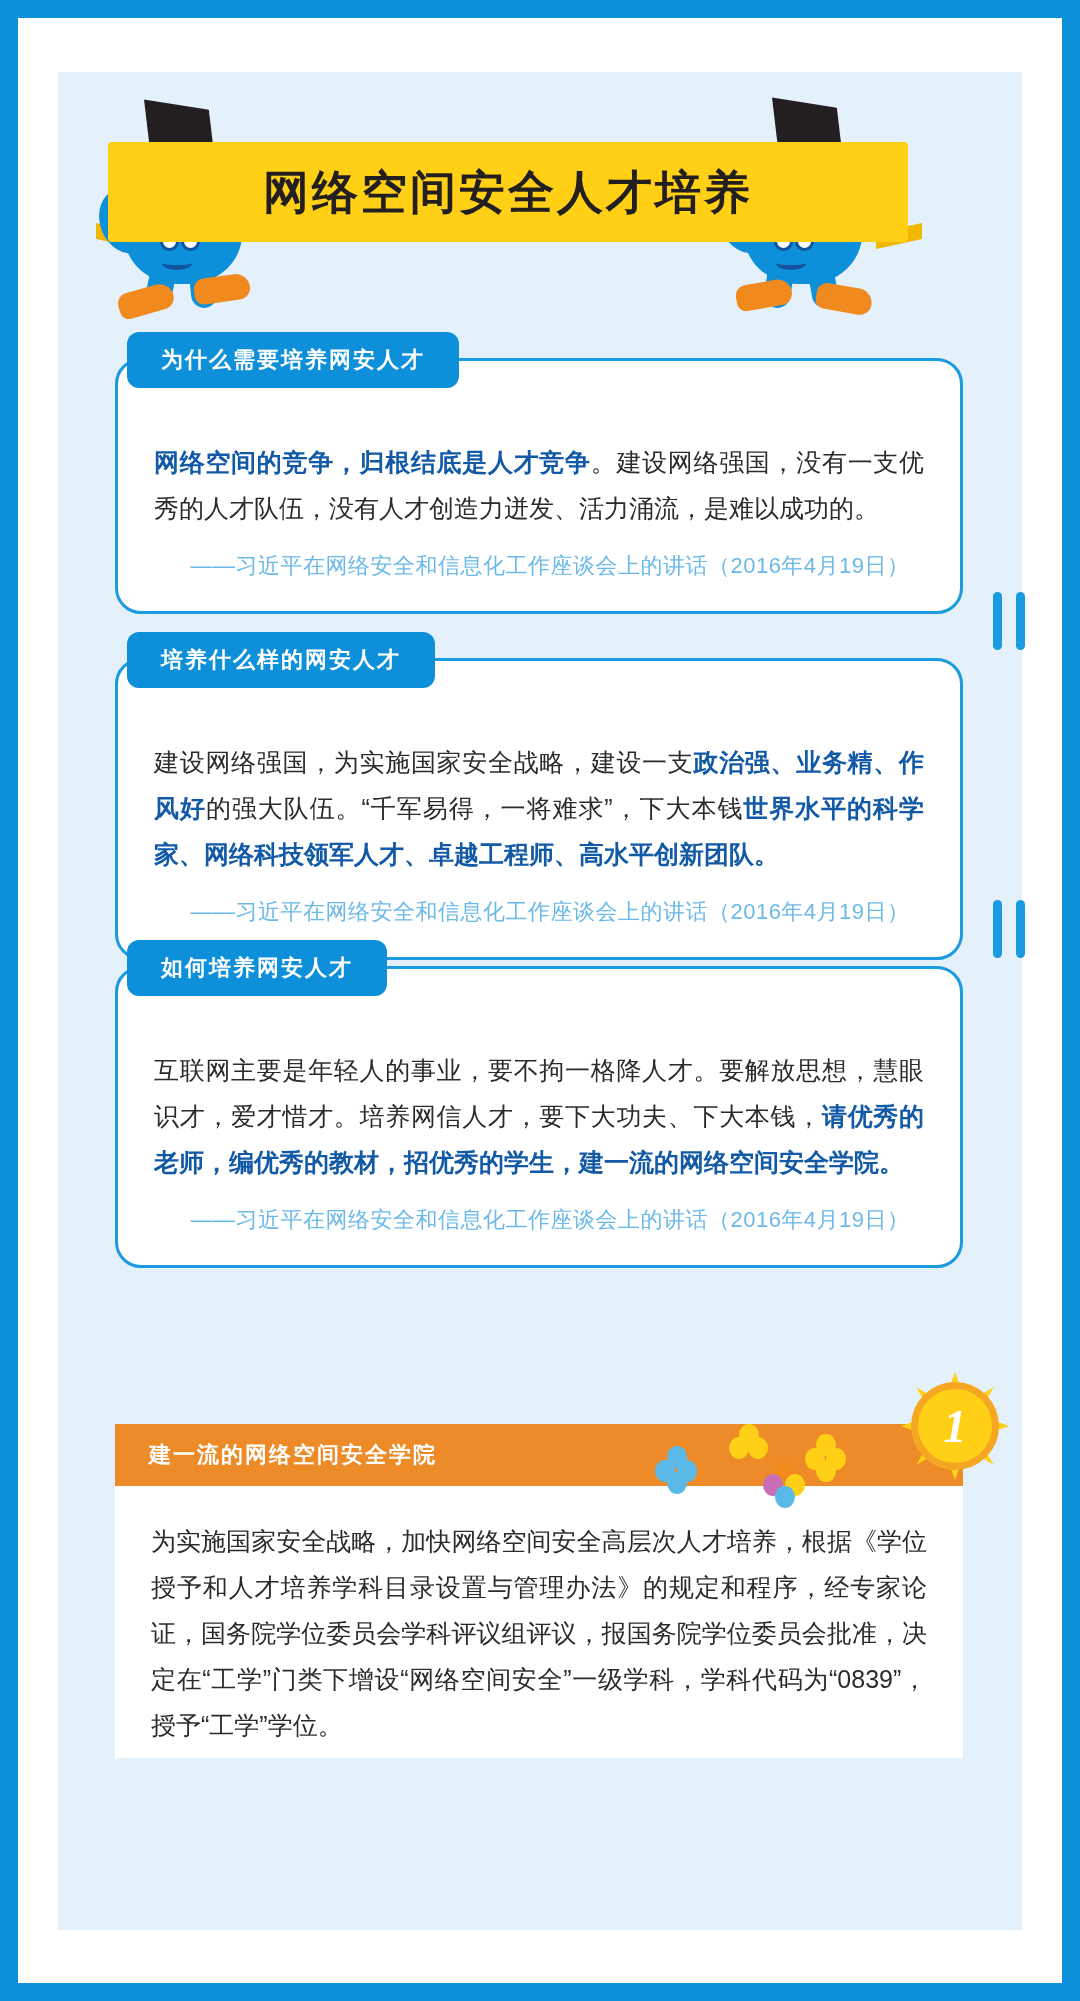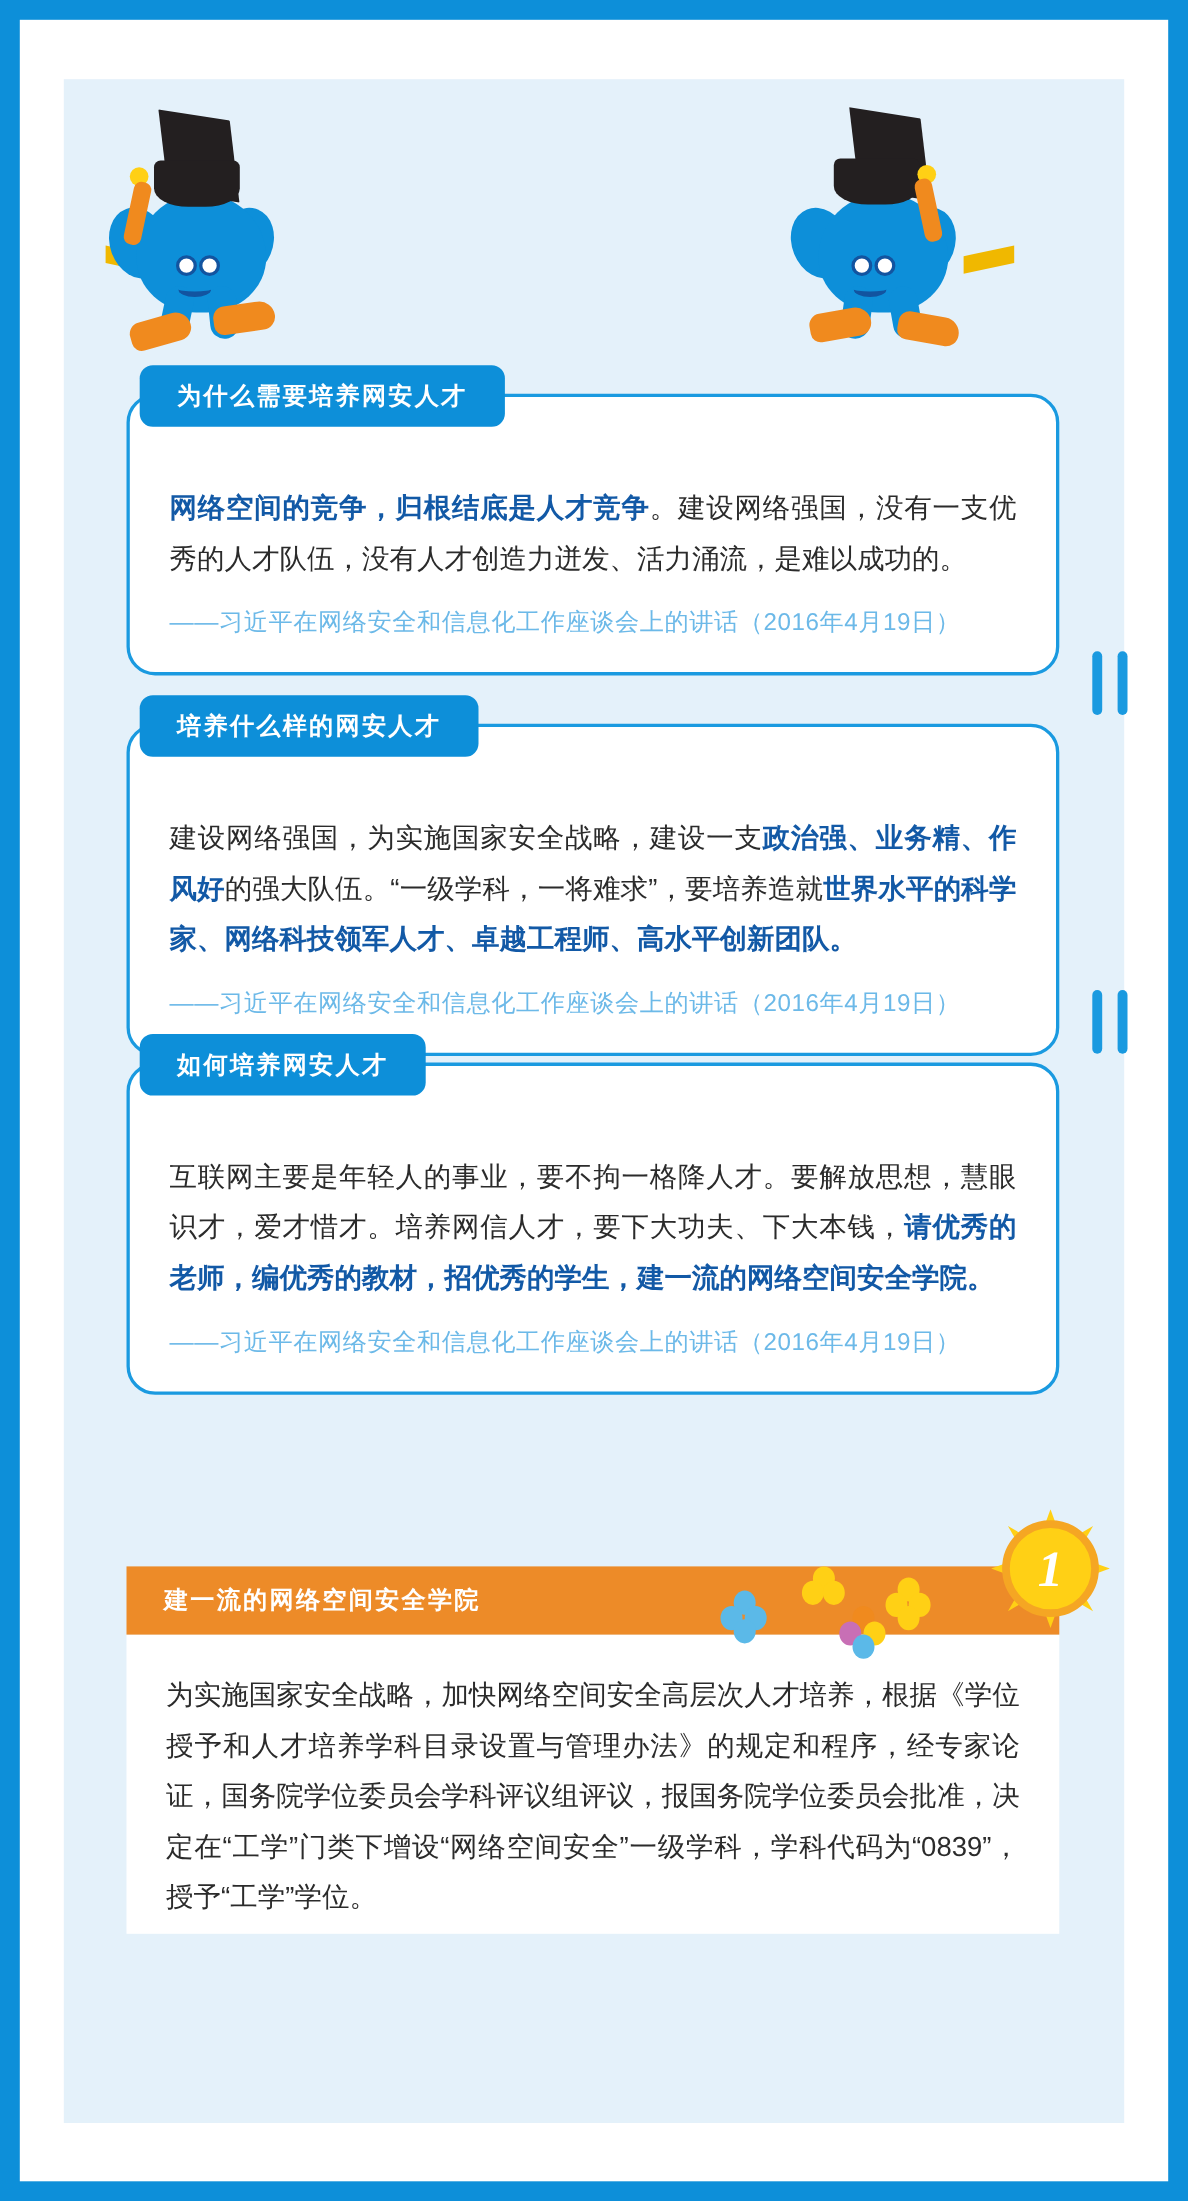--- a/index.html
+++ b/index.html
@@ -193,21 +193,21 @@
     color: #2b2b2b;
     text-align: justify;
   }
   .section-body.orange-body { padding: 32px 36px 10px 36px; }
   .hl {
     color: #1259a6;
     font-weight: bold;
   }
   .attribution {
     padding: 6px 14px 30px 36px;
-    text-align: left;
+    text-align: center;
     font-size: 22px;
     color: #6cb9e8;
     letter-spacing: 0.5px;
   }
   .attribution.footer-attr {
     text-align: center;
     color: #4aa8e0;
     padding-bottom: 34px;
   }
 
@@ -293,20 +293,23 @@
       <div class="mascot-eyes" style="left:62px; top:122px;">
         <div class="mascot-eye"></div>
         <div class="mascot-eye"></div>
       </div>
       <div class="mascot-mouth" style="left:64px; top:146px;"></div>
     </div>
 
     <div class="banner-fold-l"></div>
     <div class="banner-fold-r"></div>
 
+    <div class="banner">
+      <div class="banner-title">网络空间安全人才培养</div>
+    </div>
 
     <div class="mascot" style="left:660px; top:10px; width:260px; height:190px;">
       <div class="mascot-arm" style="left:2px; top:78px; transform:rotate(-22deg);"></div>
       <div class="mascot-arm" style="left:98px; top:78px; transform:rotate(20deg);"></div>
       <div class="mascot-body" style="left:26px; top:66px;"></div>
       <div class="mascot-leg" style="left:48px; top:150px; transform:rotate(8deg);"></div>
       <div class="mascot-leg" style="left:92px; top:150px; transform:rotate(-10deg);"></div>
       <div class="mascot-foot" style="left:18px; top:172px; transform:rotate(-10deg);"></div>
       <div class="mascot-foot" style="left:98px; top:176px; transform:rotate(10deg);"></div>
       <div class="mascot-board" style="left:26px; top:-16px; width:112px; height:112px; clip-path: polygon(50% 0%, 100% 38%, 50% 76%, 0% 38%);"></div>
@@ -333,21 +336,21 @@
     </div>
   </div>
   <div class="connector" style="left:983px; top:592px;">
     <span></span>
     <span></span>
   </div>
 
   <div class="section" style="top:632px;">
     <div class="section-card">
       <div class="section-body">
-        <span>建设网络强国，为实施国家安全战略，建设一支</span><span class="hl">政治强、业务精、作风好</span><span>的强大队伍。“一级学科，一将难求”，要培养造就</span><span class="hl">世界水平的科学家、网络科技领军人才、卓越工程师、高水平创新团队。</span>
+        <span>建设网络强国，为实施国家安全战略，建设一支</span><span class="hl">政治强、业务精、作风好</span><span>的强大队伍。“千军易得，一将难求”，下大本钱</span><span class="hl">世界水平的科学家、网络科技领军人才、卓越工程师、高水平创新团队。</span>
       </div>
       <div class="attribution">——习近平在网络安全和信息化工作座谈会上的讲话（2016年4月19日）</div>
     </div>
     <div class="section-tab">
       <span class="section-tab-label">培养什么样的网安人才</span>
     </div>
   </div>
   <div class="connector" style="left:983px; top:900px;">
     <span></span>
     <span></span>

